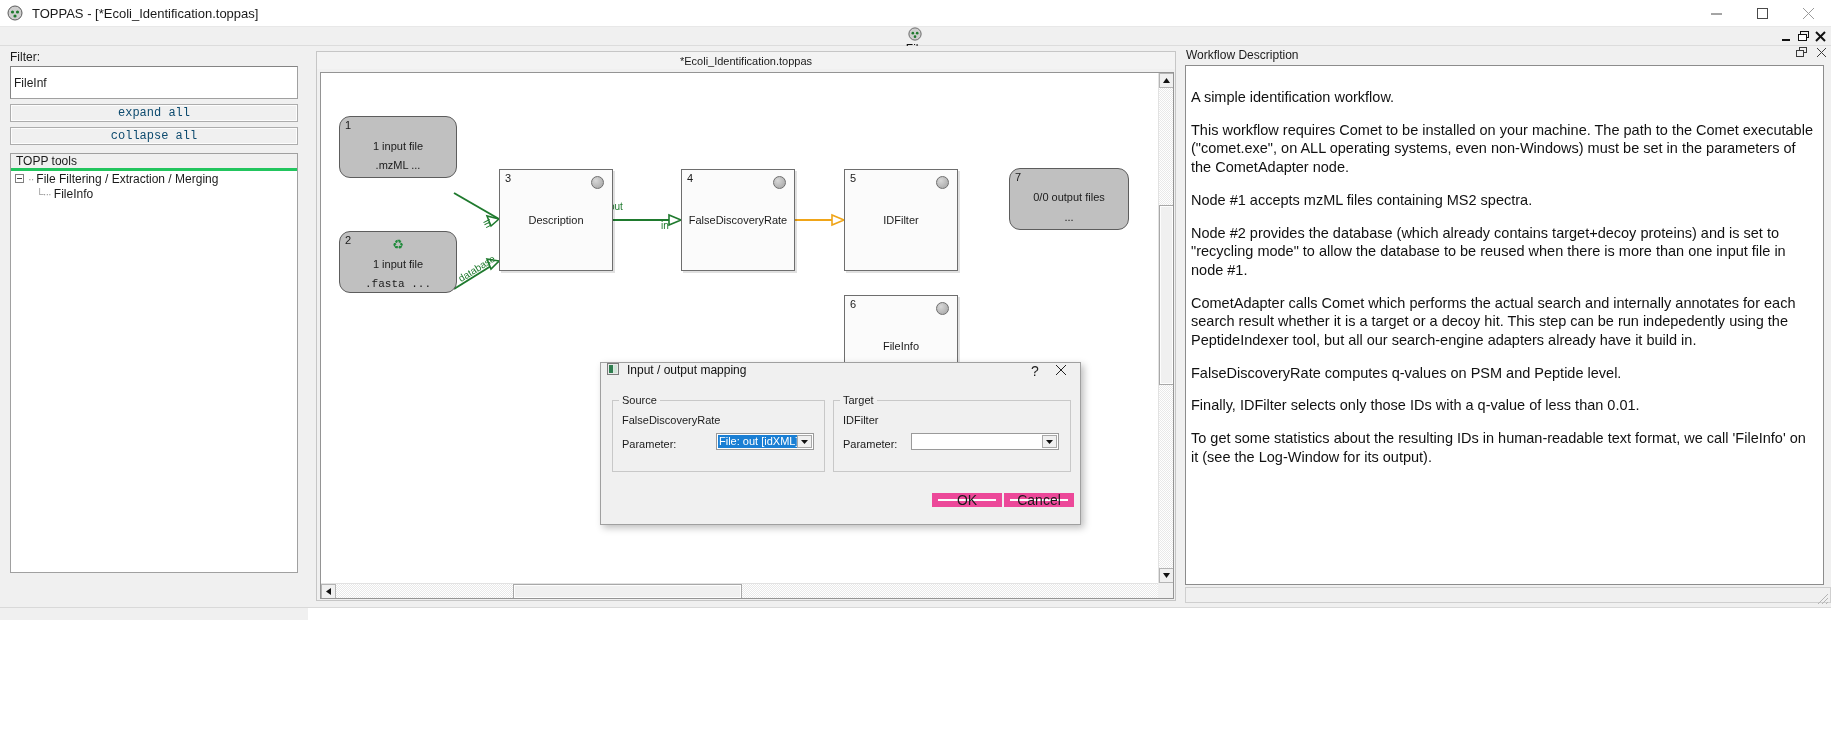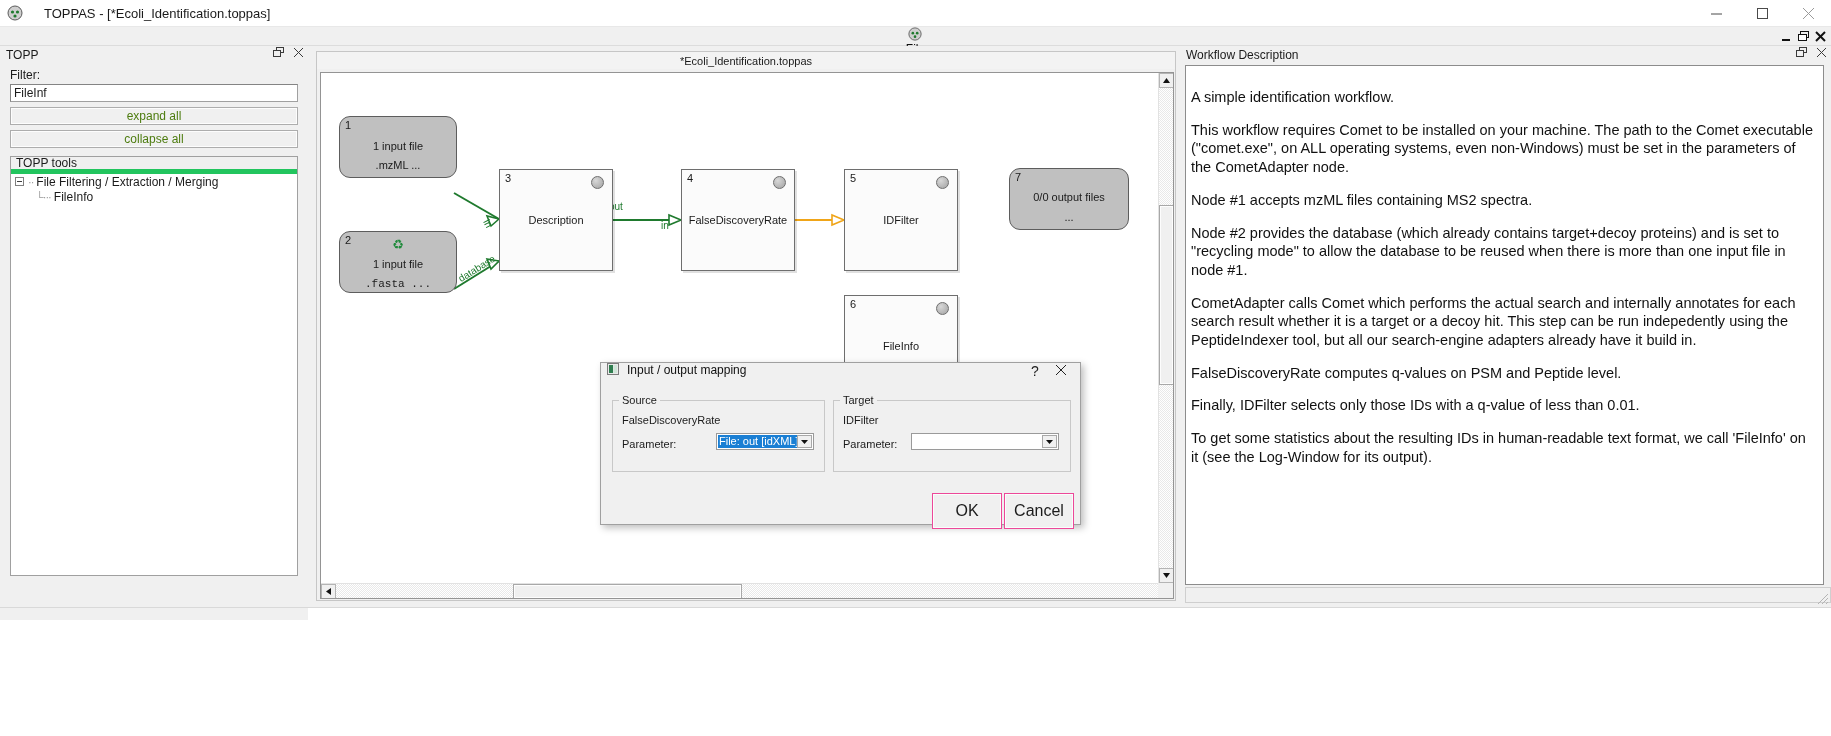--- a/index.html
+++ b/index.html
@@ -13,21 +13,21 @@
     color: #1b1b1b;
     -webkit-font-smoothing: antialiased;
   }
   #app { position: relative; width: 1831px; height: 736px; }
 
   
   .titlebar {
     position: absolute; left: 0; top: 0; width: 1831px; height: 27px;
     background: #ffffff;
     border-bottom: 1px solid #e8e8e8;
-    display: flex; align-items: center; gap: 12px;
+    display: flex; align-items: center;
   }
   .tb-icon { margin-left: 7px; margin-right: 9px; width: 16px; height: 16px; }
   .tb-title { font-size: 13px; color: #1a1a1a; }
   .wincontrols { position: absolute; right: 0; top: 0; height: 27px; display: flex; }
   .wc { width: 46px; height: 27px; display: flex; align-items: center; justify-content: center; color: #3a3a3a; }
   .wc.close { color: #9a9a9a; }
   .wc svg { display: block; }
 
   
   .menubar {
@@ -49,37 +49,37 @@
     background: #f0f0f0;
   }
   .dock-title {
     height: 18px; display: flex; align-items: center;
     padding-left: 6px; font-size: 12px; color: #1a1a1a;
     position: relative;
   }
   .dock-title .dock-btns { position: absolute; right: 4px; top: 1px; display: flex; gap: 9px; }
   .lbl-filter { padding: 4px 0 2px 10px; font-size: 12px; }
   .filter-input {
-    margin: 0 10px; height: 18px; background: #ffffff;
+    margin: 0 10px; height: 33px; background: #ffffff;
     border: 1px solid #a0a0a0; border-top-color: #848484; border-left-color: #848484;
     display: flex; align-items: center; padding-left: 3px; font-size: 12px;
   }
   .btn-wide {
     margin: 5px 10px 0 10px; height: 18px;
     background: #f0f0f0; border: 1px solid #adadad;
     box-shadow: inset 0 0 0 1px #fdfdfd;
     display: flex; align-items: center; justify-content: center;
-    font-size: 12px; color: #4d7c0f;
+    font-size: 12px; color: #0c4a6e; font-family: Liberation Mono, monospace;
   }
   .tools-box {
     margin: 8px 10px 0 10px; height: 420px;
     border: 1px solid #a0a0a0; background: #ffffff;
   }
   .tools-header {
-    height: 17px; background: #f0f0f0; border-bottom: 5px solid #22c55e;
+    height: 17px; background: #f0f0f0; border-bottom: 3px solid #22c55e;
     display: flex; align-items: center; padding-left: 5px; font-size: 12px;
   }
   .tree-row { display: flex; align-items: center; font-size: 12px; height: 15px; }
   .tree-row.lvl0 { padding-left: 4px; }
   .tree-row.lvl1 { padding-left: 25px; }
   .expander {
     width: 9px; height: 9px; border: 1px solid #808080; background: #fff;
     margin-right: 4px; position: relative; flex: none;
   }
   .expander::before {
@@ -192,24 +192,24 @@
   .combo .sel {
     background: #1a7fd4; color: #ffffff; font-size: 11px;
     padding: 0 1px; margin-left: 1px; height: 13px; line-height: 13px; white-space: nowrap;
   }
   .combo .arrowbtn {
     position: absolute; right: 1px; top: 1px; width: 15px; height: 13px;
     background: #f0f0f0; border: 1px solid #a8a8a8;
     display: flex; align-items: center; justify-content: center;
   }
   .dlg-btn {
-    position: absolute; width: 70px; height: 36px;
-    background: #f0f0f0; border: 1px solid #ec4899;
+    position: absolute; width: 70px; height: 14px;
+    background: #f0f0f0; border: 6px solid #ec4899;
     box-shadow: inset 0 0 0 1px #fcfcfc;
-    display: flex; align-items: center; justify-content: center; font-size: 16px;
+    display: flex; align-items: center; justify-content: center; font-size: 14px;
   }
 </style>
 </head>
 <body>
 
 <div id="app">
 
   <div class="titlebar">
     <span class="tb-icon">
       <svg width="16" height="16" viewBox="0 0 16 16">
@@ -269,37 +269,20 @@
       <span class="mdi-btn">
         <svg width="13" height="13">
             <line x1="2" y1="2" x2="11" y2="11" stroke="#111" stroke-width="2"></line>
             <line x1="11" y1="2" x2="2" y2="11" stroke="#111" stroke-width="2"></line>
           </svg>
       </span>
     </div>
   </div>
 
   <div class="dock-left">
-    <div class="dock-title">
-      <span>TOPP</span>
-      <span class="dock-btns">
-        <span>
-          <svg width="11" height="11">
-              <rect x="3.5" y="0.5" width="7" height="5" fill="none" stroke="#3a3a3a"></rect>
-              <rect x="0.5" y="3.5" width="7" height="6" fill="#f0f0f0" stroke="#3a3a3a"></rect>
-            </svg>
-        </span>
-        <span>
-          <svg width="11" height="11">
-              <line x1="1" y1="1" x2="10" y2="10" stroke="#3a3a3a"></line>
-              <line x1="10" y1="1" x2="1" y2="10" stroke="#3a3a3a"></line>
-            </svg>
-        </span>
-      </span>
-    </div>
 
     <div class="lbl-filter">Filter:</div>
     <div class="filter-input" title="">FileInf</div>
 
     <div class="btn-wide">expand all</div>
     <div class="btn-wide">collapse all</div>
 
     <div class="tools-box">
       <div class="tools-header">TOPP tools</div>
       <div class="tree-row lvl0">

